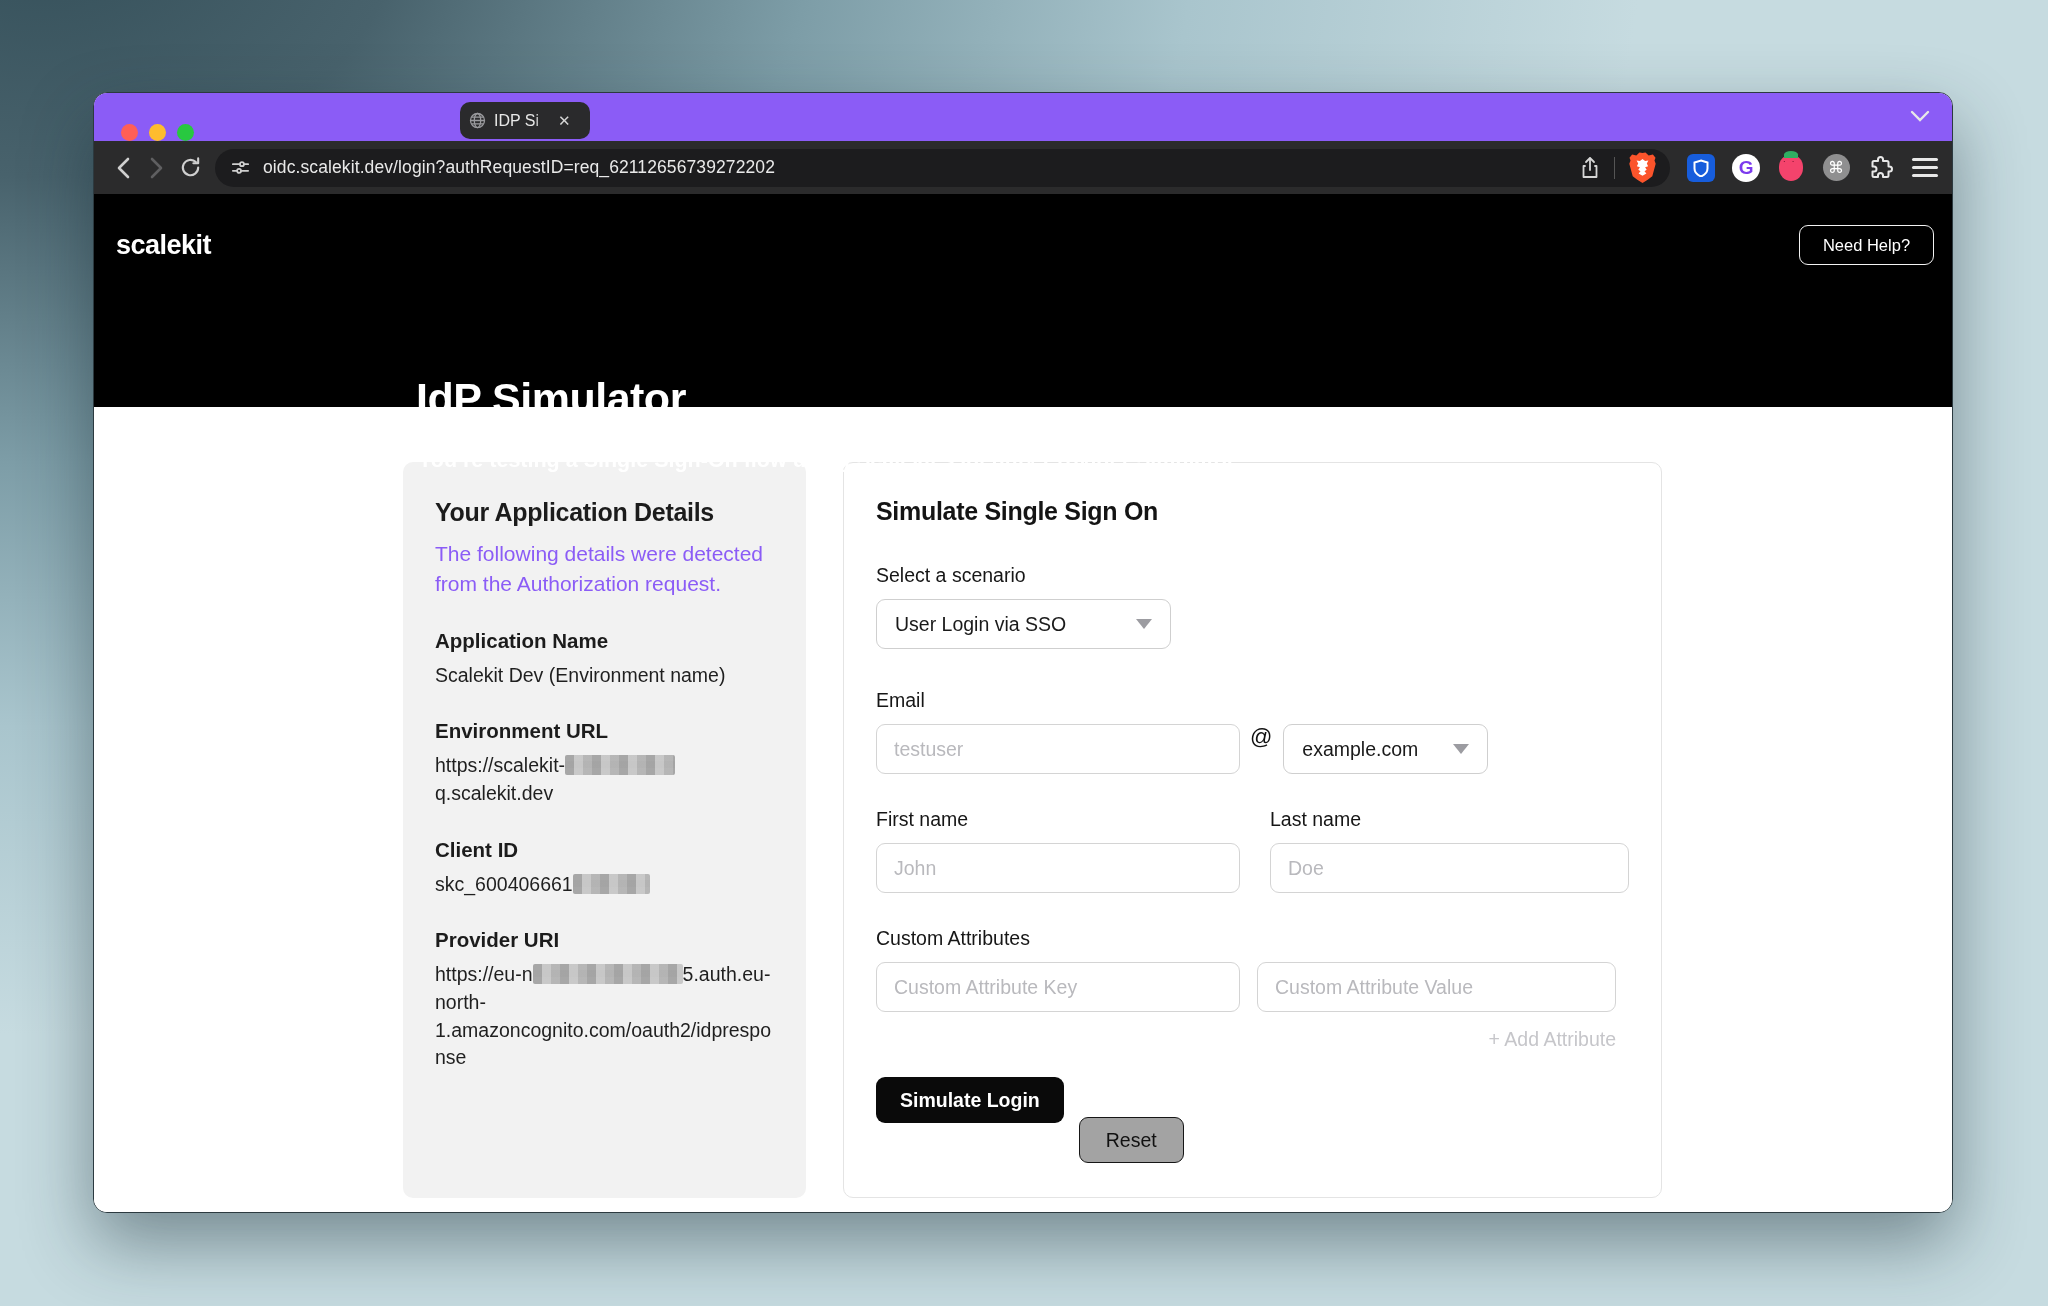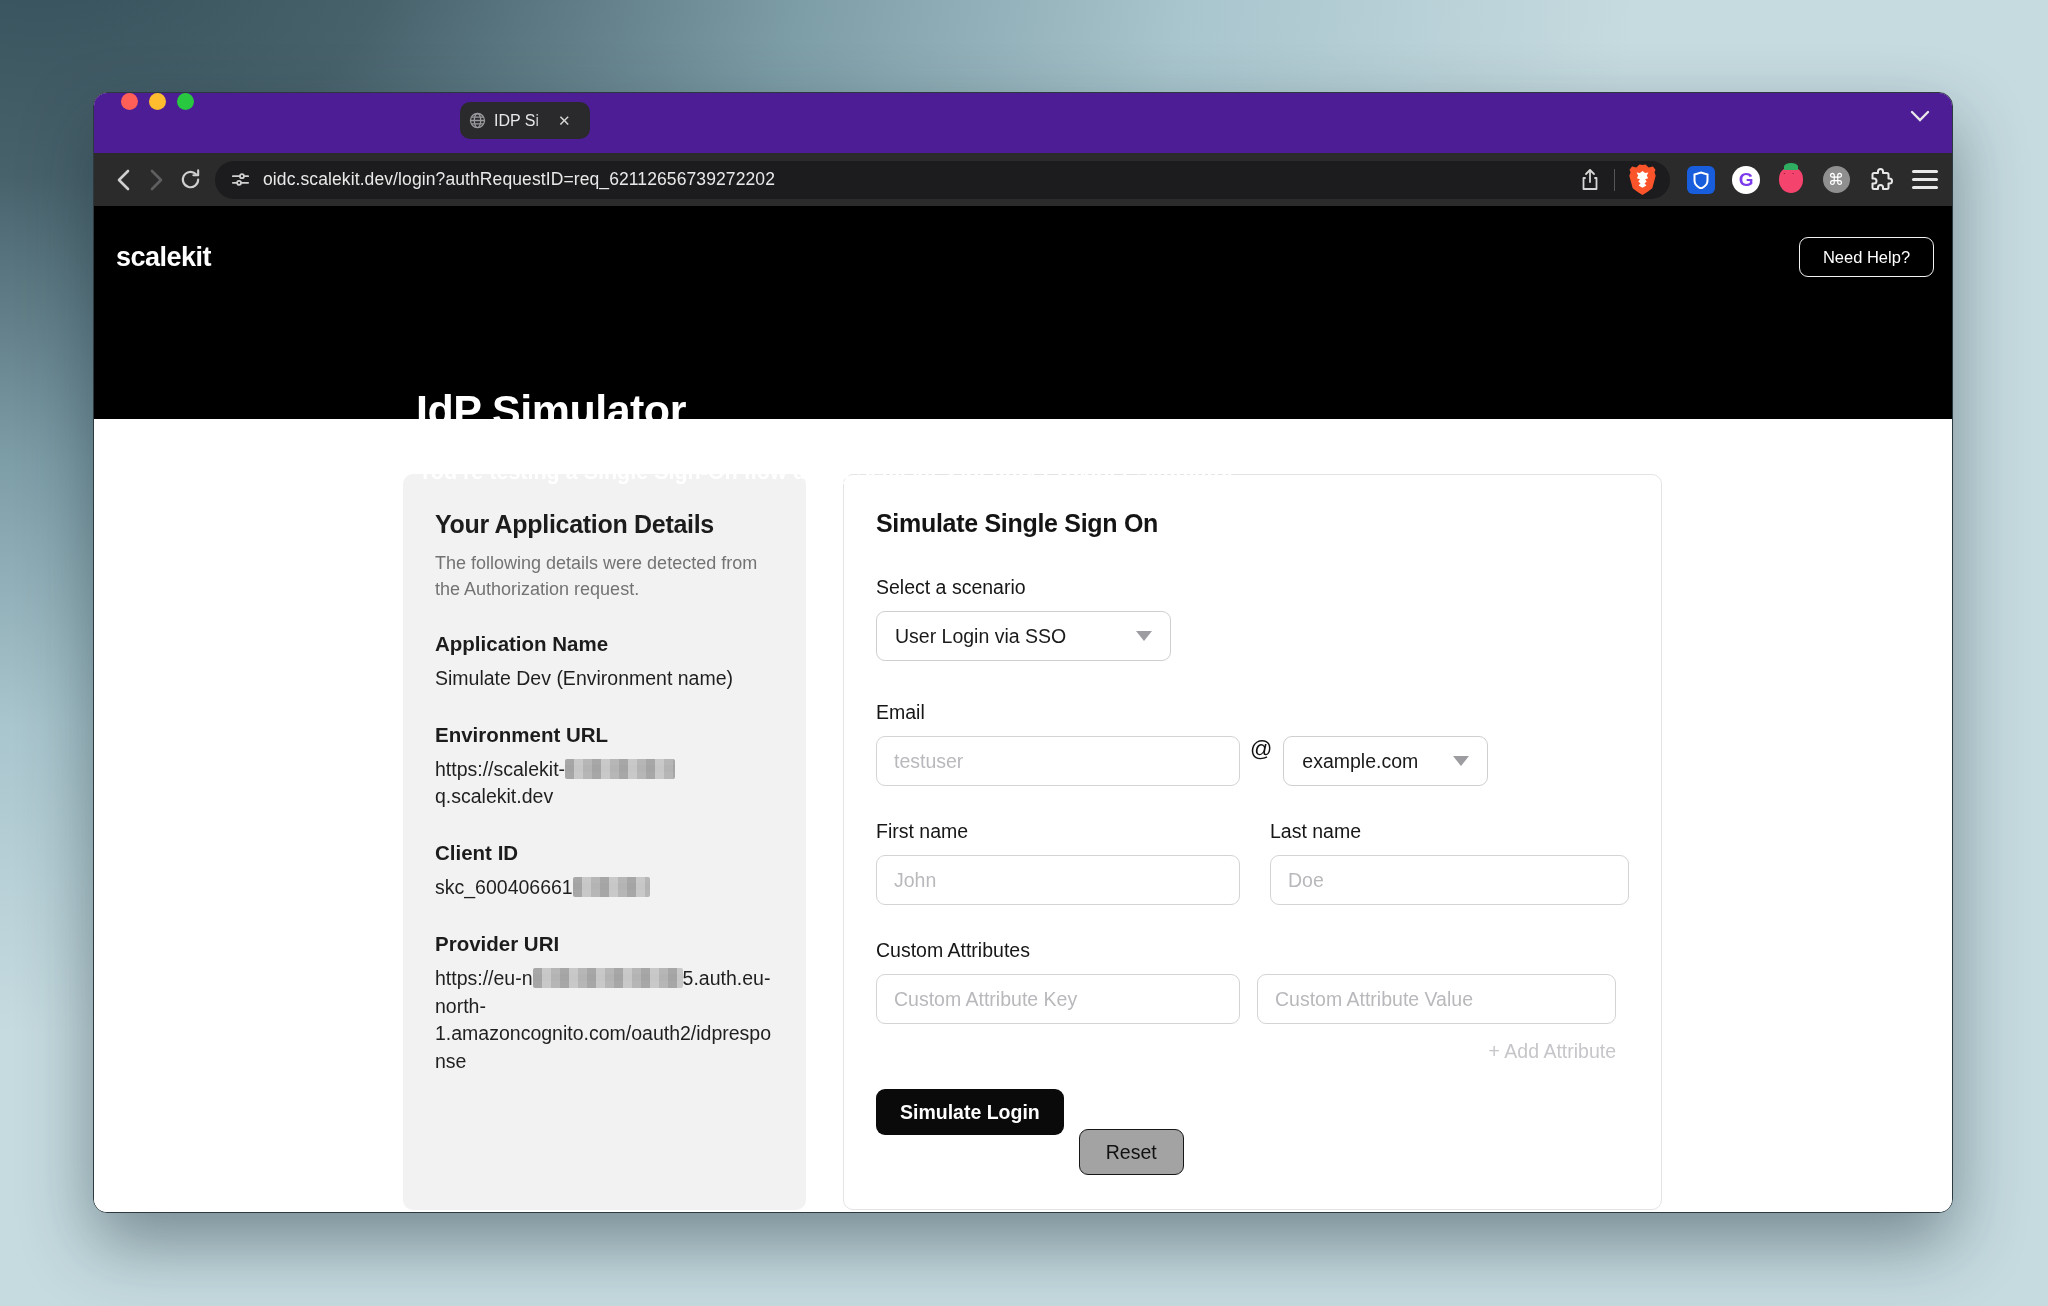--- a/index.html
+++ b/index.html
@@ -15,22 +15,22 @@
   .window {
     position:absolute; left:93px; top:92px; width:1860px; height:1121px;
     border-radius:14px; overflow:hidden; background:#fff;
     border:1px solid #2c3a40;
     box-shadow:0 30px 70px rgba(20,40,48,.45);
     display:flex; flex-direction:column;
   }
 
   
   .titlebar {
-    height:60px; background:#4c1d95; flex:0 0 auto;
-    display:flex; align-items:flex-start; position:relative;
+    height:48px; background:#8b5cf6; flex:0 0 auto;
+    display:flex; align-items:flex-end; position:relative;
   }
   .traffic { display:flex; gap:11px; margin-left:27px; }
   .light { width:17px; height:17px; border-radius:50%; }
   .light.red { background:#ff5f57; }
   .light.yellow { background:#febc2e; }
   .light.green { background:#28c840; }
   .tab {
     position:absolute; left:366px; top:9px; width:130px; height:37px;
     background:#2a2a2c; border-radius:10px; display:flex; align-items:center;
     padding:0 9px; gap:8px; color:#e8e8e8;
@@ -81,21 +81,21 @@
   .hero-sub { position:absolute; left:324px; top:254px; font-size:21.5px; font-weight:600; }
 
   .content { display:flex; gap:37px; margin:55px 308px 0 309px; }
 
   
   .panel-left {
     flex:0 0 403px; min-height:648px; background:#f2f2f2; border-radius:10px;
     padding:36px 32px; color:#1c1c1c;
   }
   .pl-title { font-size:25px; font-weight:700; letter-spacing:-.3px; }
-  .pl-sub { font-size:18px; color:#737373; line-height:1.42; margin-top:12px; }
+  .pl-sub { font-size:21px; color:#8b5cf6; line-height:1.42; margin-top:12px; }
   .field { margin-top:30px; }
   .field-label { font-size:20.5px; font-weight:700; }
   .field-value { font-size:19.5px; margin-top:9px; line-height:1.42; color:#1f1f1f; word-break:break-word; }
   .redact {
     display:inline-block; height:20px; vertical-align:-3px; border-radius:2px;
     background:
       repeating-linear-gradient(90deg, rgba(160,160,160,.85) 0 9px, rgba(200,200,200,.9) 9px 18px, rgba(178,178,178,.85) 18px 27px),
       repeating-linear-gradient(0deg, #cfcfcf 0 7px, #bdbdbd 7px 14px);
   }
   .redact.env { width:110px; }
@@ -261,21 +261,21 @@
     </div>
 
     <div class="content">
 
       <div class="panel-left">
         <div class="pl-title">Your Application Details</div>
         <div class="pl-sub">The following details were detected from the Authorization request.</div>
 
         <div class="field">
           <div class="field-label">Application Name</div>
-          <div class="field-value">Simulate Dev (Environment name)</div>
+          <div class="field-value">Scalekit Dev (Environment name)</div>
         </div>
 
         <div class="field">
           <div class="field-label">Environment URL</div>
           <div class="field-value"><span>https://scalekit-</span><span class="redact env"></span><span>q.scalekit.dev</span></div>
         </div>
 
         <div class="field">
           <div class="field-label">Client ID</div>
           <div class="field-value"><span>skc_600406661</span><span class="redact client"></span></div>

